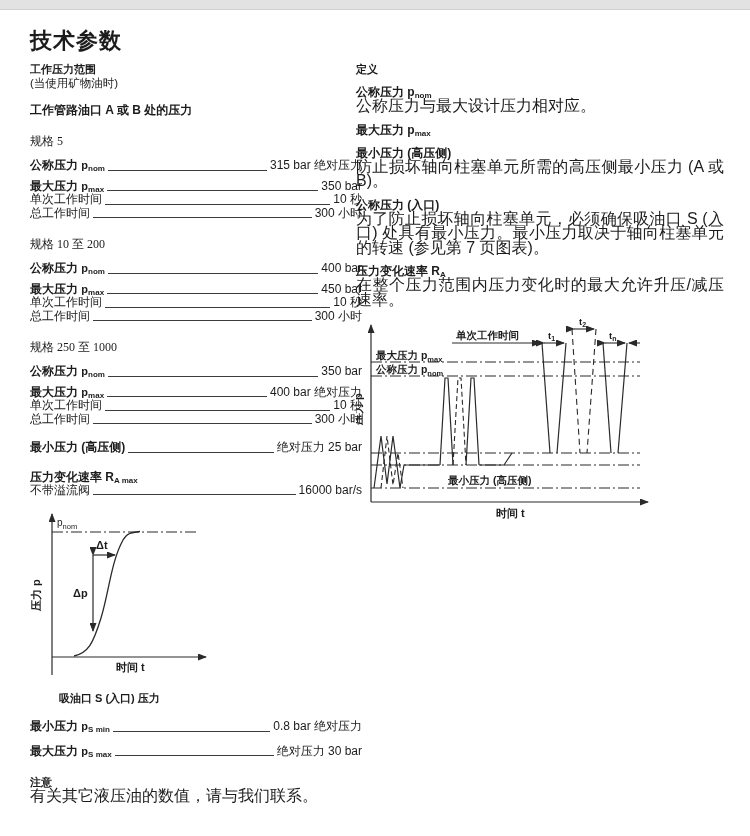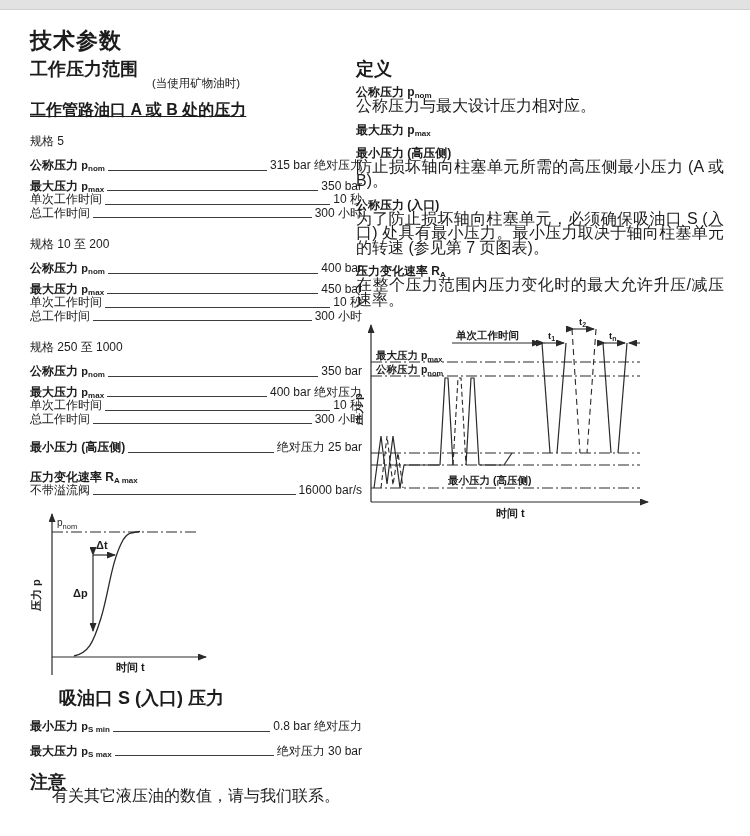--- a/index.html
+++ b/index.html
@@ -6,24 +6,24 @@
   body{
     width:750px;height:836px;position:relative;background:#ffffff;
     font-family:"Liberation Sans","DejaVu Sans",sans-serif;
     color:#1c1c1c;-webkit-font-smoothing:antialiased;overflow:hidden;
   }
   .topbar{position:absolute;left:0;top:0;width:750px;height:9px;background:#e2e2e2;border-bottom:1px solid #d0d0d0;}
   .pagetitle{position:absolute;left:30px;top:26px;font-size:22px;font-weight:bold;letter-spacing:1px;}
   .col{position:absolute;top:62px;}
   .col-left{left:30px;width:332px;}
   .col-right{left:356px;width:368px;}
-  .sec{font-size:18px;font-weight:bold;line-height:14px;}
-  .note{font-size:11.5px;line-height:14px;text-align:center;}
-  .subhead{font-size:16px;line-height:14px;text-decoration:underline;}
-  .grouphead{font-size:12px;margin:16px 0 9px 0;}
+  .sec{font-size:11px;font-weight:bold;line-height:14px;}
+  .note{font-size:11.5px;line-height:14px;}
+  .subhead{font-size:12px;line-height:14px;}
+  .grouphead{font-size:12px;margin:16px 0 9px 0;font-family:Liberation Serif, serif;}
   .row{display:flex;align-items:flex-end;font-size:12px;line-height:13.5px;}
   .row .lb{white-space:nowrap;}
   .b{font-weight:bold;}
   .psym{font-size:11px;}
   sub.s{font-size:8px;line-height:0;vertical-align:-2px;letter-spacing:0;}
   .lead{flex:1;border-bottom:1.2px solid #3c3c3c;margin:0 3px 2px 3px;min-width:12px;}
   .val{white-space:nowrap;}
   .mt6{margin-top:7px;}
   .mt14{margin-top:15px;}
   .mt10{margin-top:10px;margin-left:29px;}

